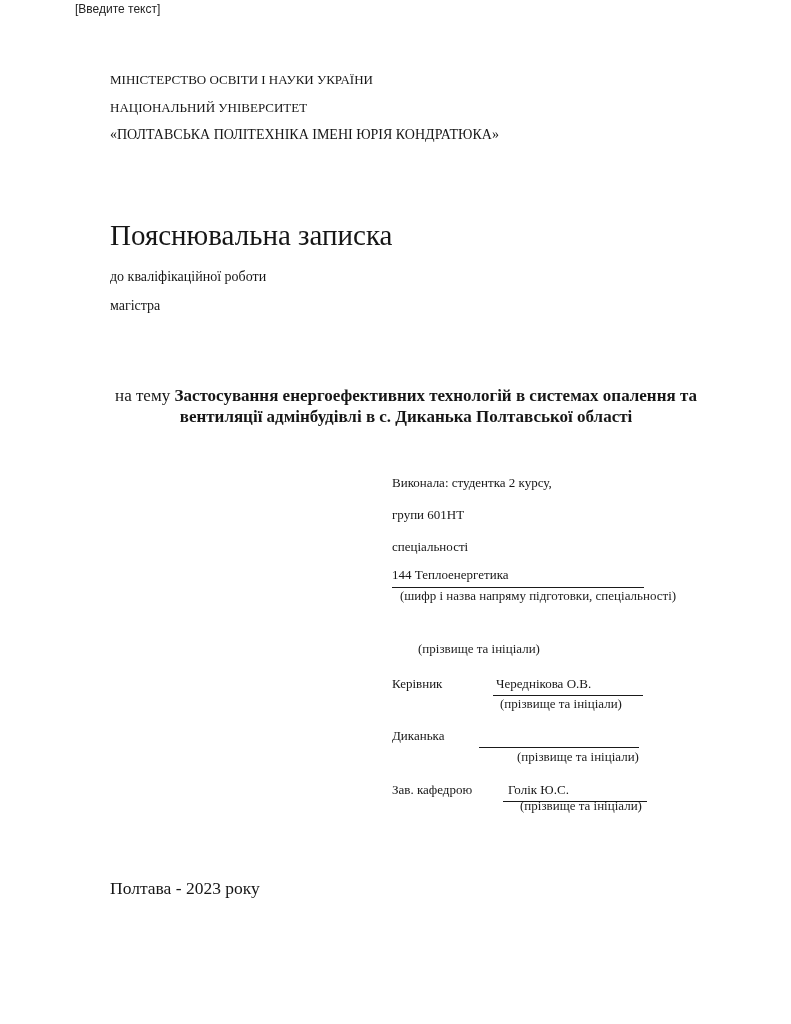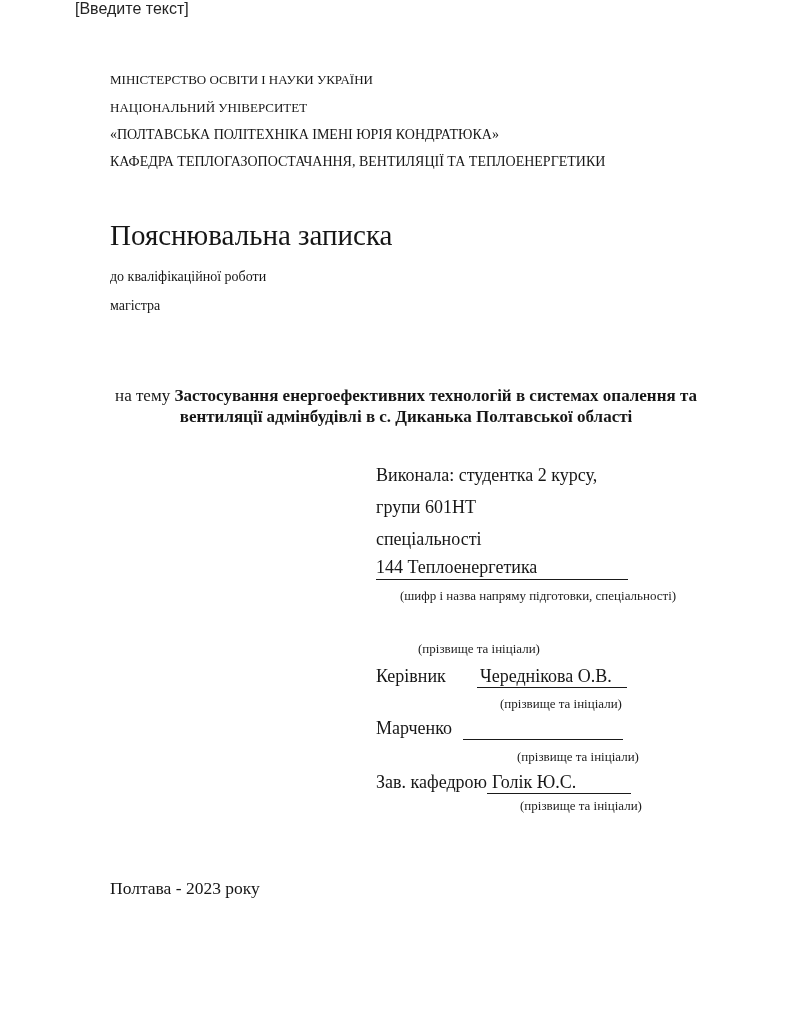--- a/index.html
+++ b/index.html
@@ -11,44 +11,45 @@
     overflow: hidden;
     font-family: "Liberation Serif", "DejaVu Serif", serif;
     color: #161616;
   }
   .abs { position: absolute; }
 
   
   .word-placeholder {
     left: 75px; top: 1px;
     font-family: "Liberation Sans", "DejaVu Sans", sans-serif;
-    font-size: 16px; line-height: 16px; color: #242424;
+    font-size: 12px; line-height: 16px; color: #242424;
     white-space: nowrap;
   }
 
   
   .center-block { left: 110px; width: 612px; }
 
   .inst   { font-size: 13px; line-height: 18px; white-space: nowrap; }
   .inst-lg{ font-size: 14px; }
 
   .doc-title { font-size: 29px; line-height: 35px; white-space: nowrap; }
   .doc-sub   { font-size: 14px; line-height: 22px; white-space: nowrap; }
 
   .topic {
     left: 76px; width: 660px; text-align: center;
     font-size: 17px; line-height: 21px;
   }
   .topic-line { white-space: nowrap; }
   .topic b { font-weight: bold; }
 
   .form-row {
-    left: 376px; width: 252px;
-    font-size: 18px; line-height: 22px;
+    left: 392px; width: 252px;
+    font-size: 13px; line-height: 22px;
     white-space: nowrap;
+    margin-top: 8px;
   }
   .fill-underline { border-bottom: 1px solid #1a1a1a; }
   .row-line-full  { height: 23px; }
   .row-line-full2 { height: 22px; }
   .name-fill {
     position: absolute; top: 0; height: 22px;
     border-bottom: 1px solid #1a1a1a;
   }
   .caption {
     font-size: 13px; line-height: 13px; white-space: nowrap;
@@ -59,21 +60,20 @@
 </head>
 <body>
 
 <div class="page">
 
   <div class="abs word-placeholder">[Введите текст]</div>
 
   <div class="abs center-block inst" style="top:71px">МІНІСТЕРСТВО ОСВІТИ І НАУКИ УКРАЇНИ</div>
   <div class="abs center-block inst" style="top:99px">НАЦІОНАЛЬНИЙ УНІВЕРСИТЕТ</div>
   <div class="abs center-block inst inst-lg" style="top:126px">«ПОЛТАВСЬКА ПОЛІТЕХНІКА ІМЕНІ ЮРІЯ КОНДРАТЮКА»</div>
-  <div class="abs center-block inst inst-lg" style="top:153px">КАФЕДРА ТЕПЛОГАЗОПОСТАЧАННЯ, ВЕНТИЛЯЦІЇ ТА ТЕПЛОЕНЕРГЕТИКИ</div>
 
   <div class="abs center-block doc-title" style="top:218px">Пояснювальна записка</div>
   <div class="abs center-block doc-sub" style="top:266px">до кваліфікаційної роботи</div>
   <div class="abs topic" style="top:385px">
     <div class="topic-line"><span>на тему </span><b>Застосування енергоефективних технологій в системах опалення та</b></div>
     <div class="topic-line"><b>вентиляції адмінбудівлі в с. Диканька Полтавської області</b></div>
   </div>
 
   <div class="abs center-block doc-sub" style="top:295px">магістра</div>
 
@@ -86,21 +86,21 @@
 
   <div class="abs caption" style="left:418px; top:642px">(прізвище та ініціали)</div>
 
   <div class="abs form-row" style="top:665px; height:22px">
     <span>Керівник</span>
     <span class="name-fill" style="left:101px; width:147px; padding-left:3px">Череднікова О.В.</span>
   </div>
   <div class="abs caption" style="left:500px; top:697px">(прізвище та ініціали)</div>
 
   <div class="abs form-row" style="top:717px; height:22px">
-    <span>Марченко</span>
+    <span>Диканька</span>
     <span class="name-fill" style="left:87px; width:160px"></span>
   </div>
   <div class="abs caption" style="left:517px; top:750px">(прізвище та ініціали)</div>
 
   <div class="abs form-row" style="top:771px; height:22px">
     <span>Зав. кафедрою</span>
     <span class="name-fill" style="left:111px; width:139px; padding-left:5px">Голік Ю.С.</span>
   </div>
   <div class="abs caption" style="left:520px; top:799px">(прізвище та ініціали)</div>
 

